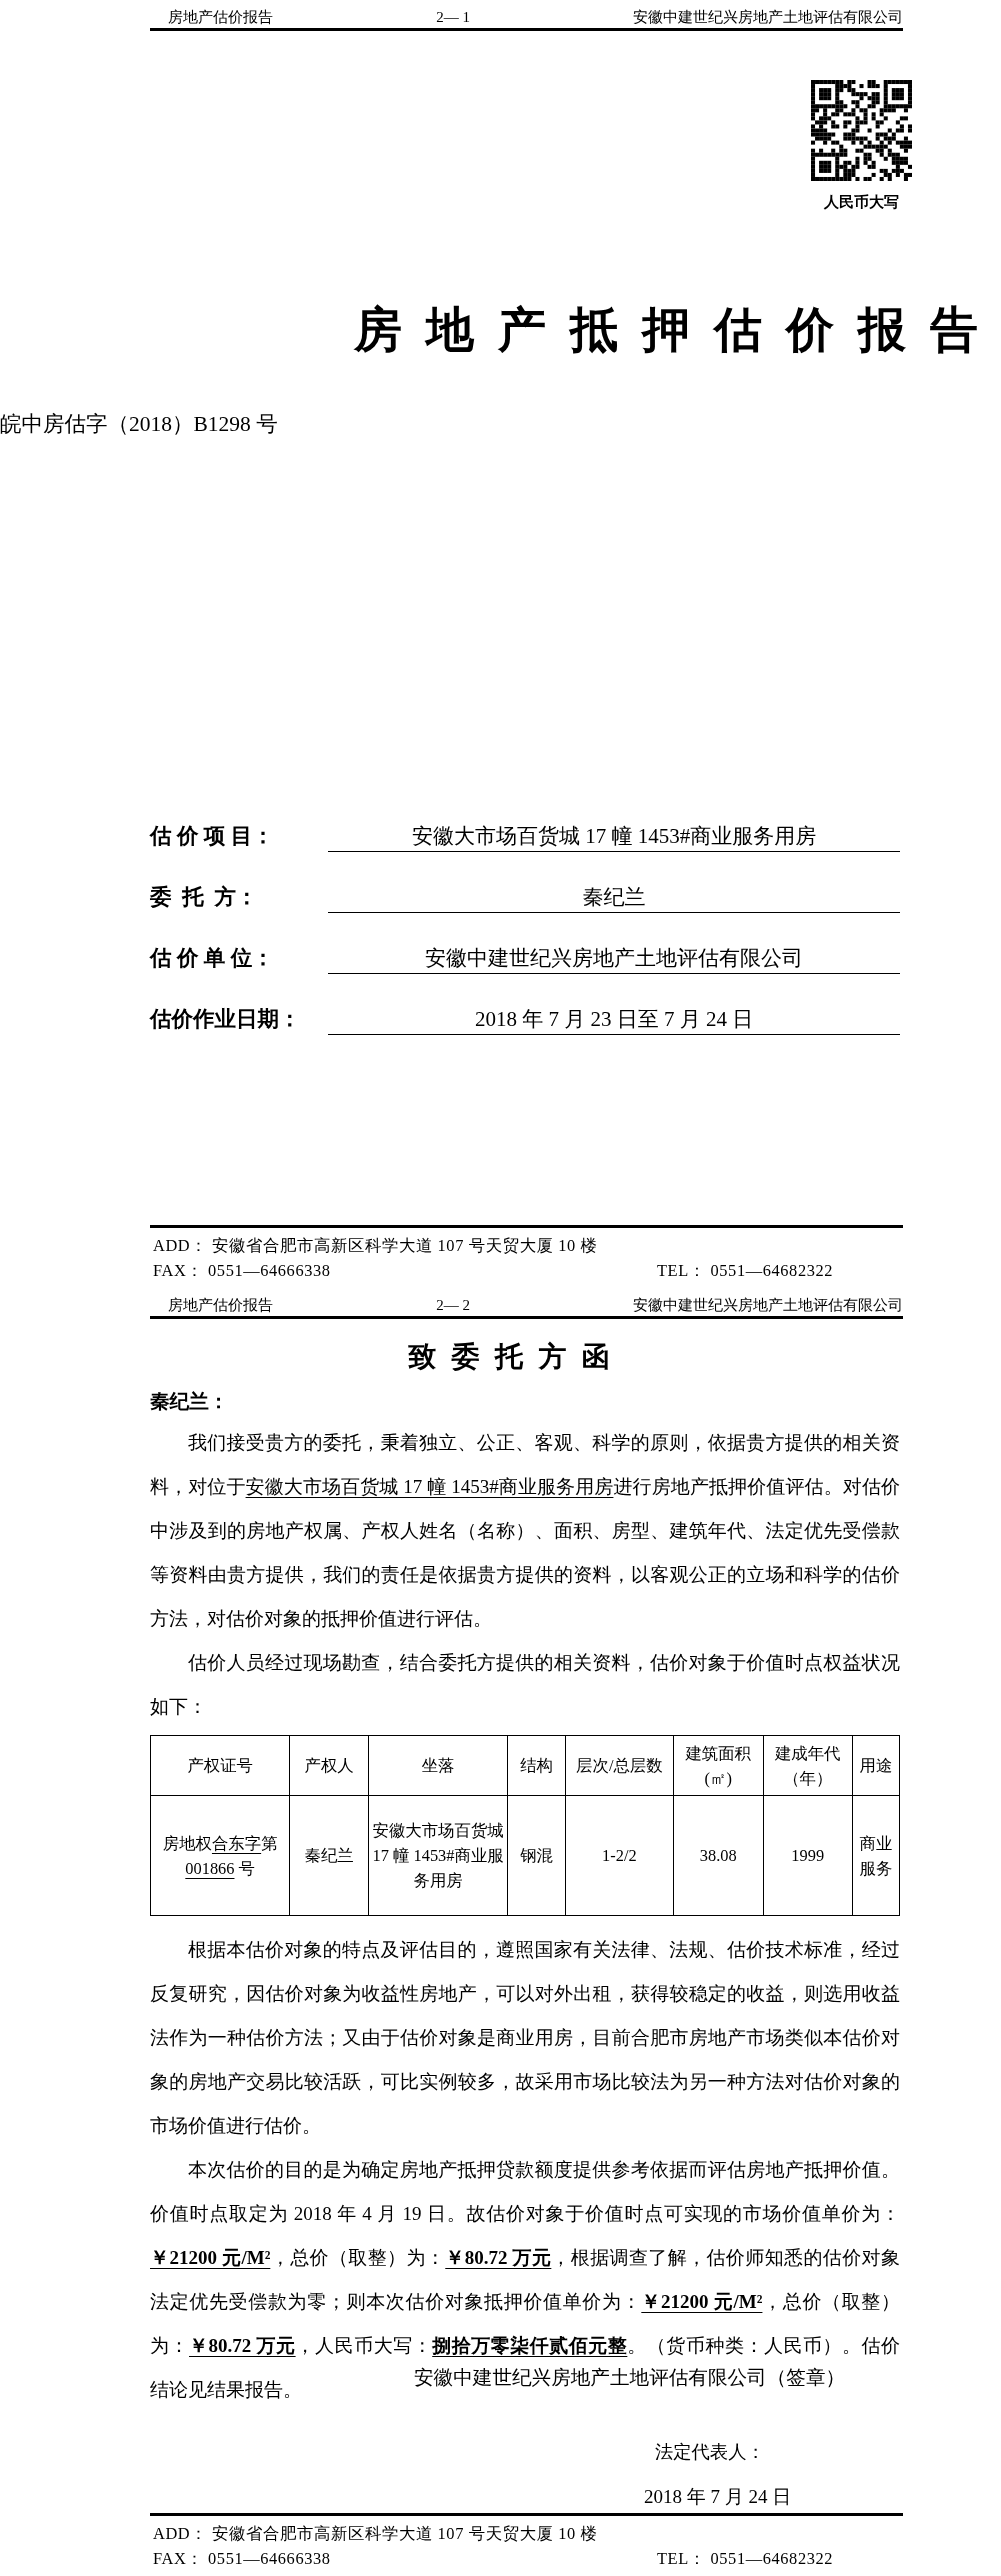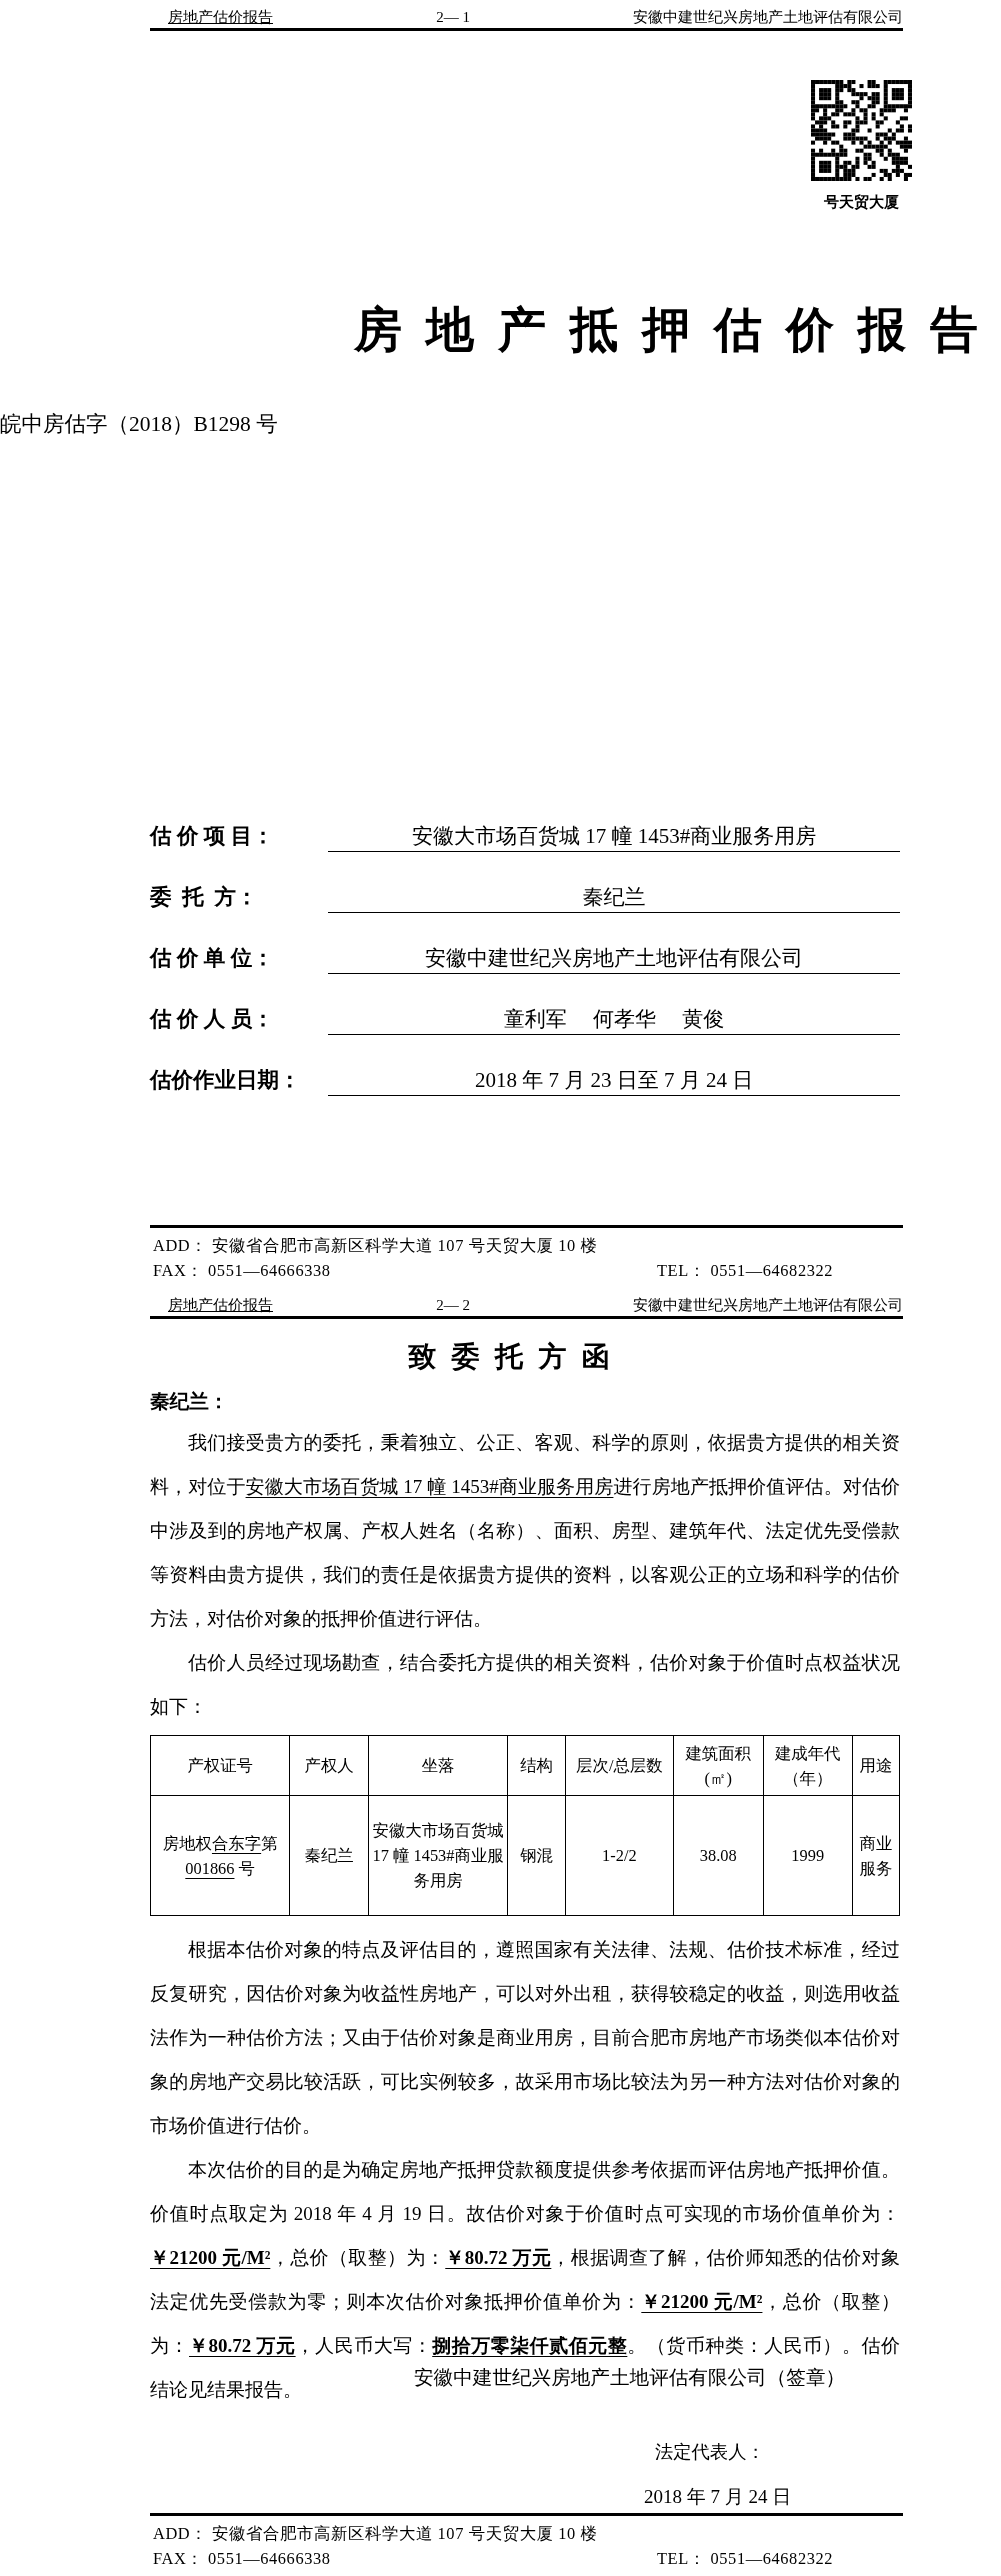--- a/index.html
+++ b/index.html
@@ -3,21 +3,21 @@
 <meta charset="utf-8">
 <style>
   html,body{margin:0;padding:0;background:#ffffff;}
   body{width:1002px;height:2576px;overflow:hidden;
        font-family:"Liberation Serif","DejaVu Serif",serif;color:#000;}
   .doc{position:relative;width:1002px;height:2576px;background:#fff;}
 
   
   .pghead{position:absolute;left:152px;width:751px;display:flex;
           justify-content:space-between;align-items:baseline;font-size:15px;}
-  .pghead .hl{margin-left:16px;text-decoration:underline;}
+  .pghead .hl{margin-left:16px;}
   .rule{position:absolute;left:150px;width:753px;height:2.5px;background:#000;}
   .pgfoot-add{position:absolute;left:153px;width:749px;font-size:16.4px;letter-spacing:0.6px;}
   .pgfoot-line2{position:absolute;left:153px;width:749px;font-size:16.4px;letter-spacing:0.6px;}
   .pgfoot-line2 .tel{position:absolute;left:504px;top:0;}
 
   
   .qr{position:absolute;left:811px;top:80px;width:101px;height:101px;}
   .qr svg{display:block;}
   .qr-caption{position:absolute;left:806px;top:193px;width:111px;text-align:center;
               font-size:15px;font-weight:bold;}
@@ -388,41 +388,37 @@
             <rect x="57.60" y="153.60" width="6.40" height="6.40"></rect>
             <rect x="70.40" y="153.60" width="6.40" height="6.40"></rect>
             <rect x="83.20" y="153.60" width="6.40" height="6.40"></rect>
             <rect x="89.60" y="153.60" width="6.40" height="6.40"></rect>
             <rect x="108.80" y="153.60" width="6.40" height="6.40"></rect>
             <rect x="121.60" y="153.60" width="6.40" height="6.40"></rect>
             <rect x="147.20" y="153.60" width="6.40" height="6.40"></rect>
           </g>
         </svg>
     </div>
-    <div class="qr-caption">号天贸大厦</div>
+    <div class="qr-caption">人民币大写</div>
 
     <h1 class="report-title">房地产抵押估价报告</h1>
     <div class="doc-number">皖中房估字（2018）B1298 号</div>
 
     <div class="fields">
       <div class="field-row">
         <span class="field-label">估 价 项 目：</span>
         <span class="field-value">安徽大市场百货城 17 幢 1453#商业服务用房</span>
       </div>
       <div class="field-row">
         <span class="field-label">委  托  方：</span>
         <span class="field-value">秦纪兰</span>
       </div>
       <div class="field-row">
         <span class="field-label">估 价 单 位：</span>
         <span class="field-value">安徽中建世纪兴房地产土地评估有限公司</span>
-      </div>
-      <div class="field-row">
-        <span class="field-label">估 价 人 员：</span>
-        <span class="field-value">童利军　 何孝华　 黄俊</span>
       </div>
       <div class="field-row">
         <span class="field-label">估价作业日期：</span>
         <span class="field-value">2018 年 7 月 23 日至 7 月 24 日</span>
       </div>
     </div>
 
     <div class="rule" style="top:1225px"></div>
     <div class="pgfoot-add" style="top:1235px">ADD： 安徽省合肥市高新区科学大道 107 号天贸大厦 10 楼</div>
     <div class="pgfoot-line2" style="top:1260px">

